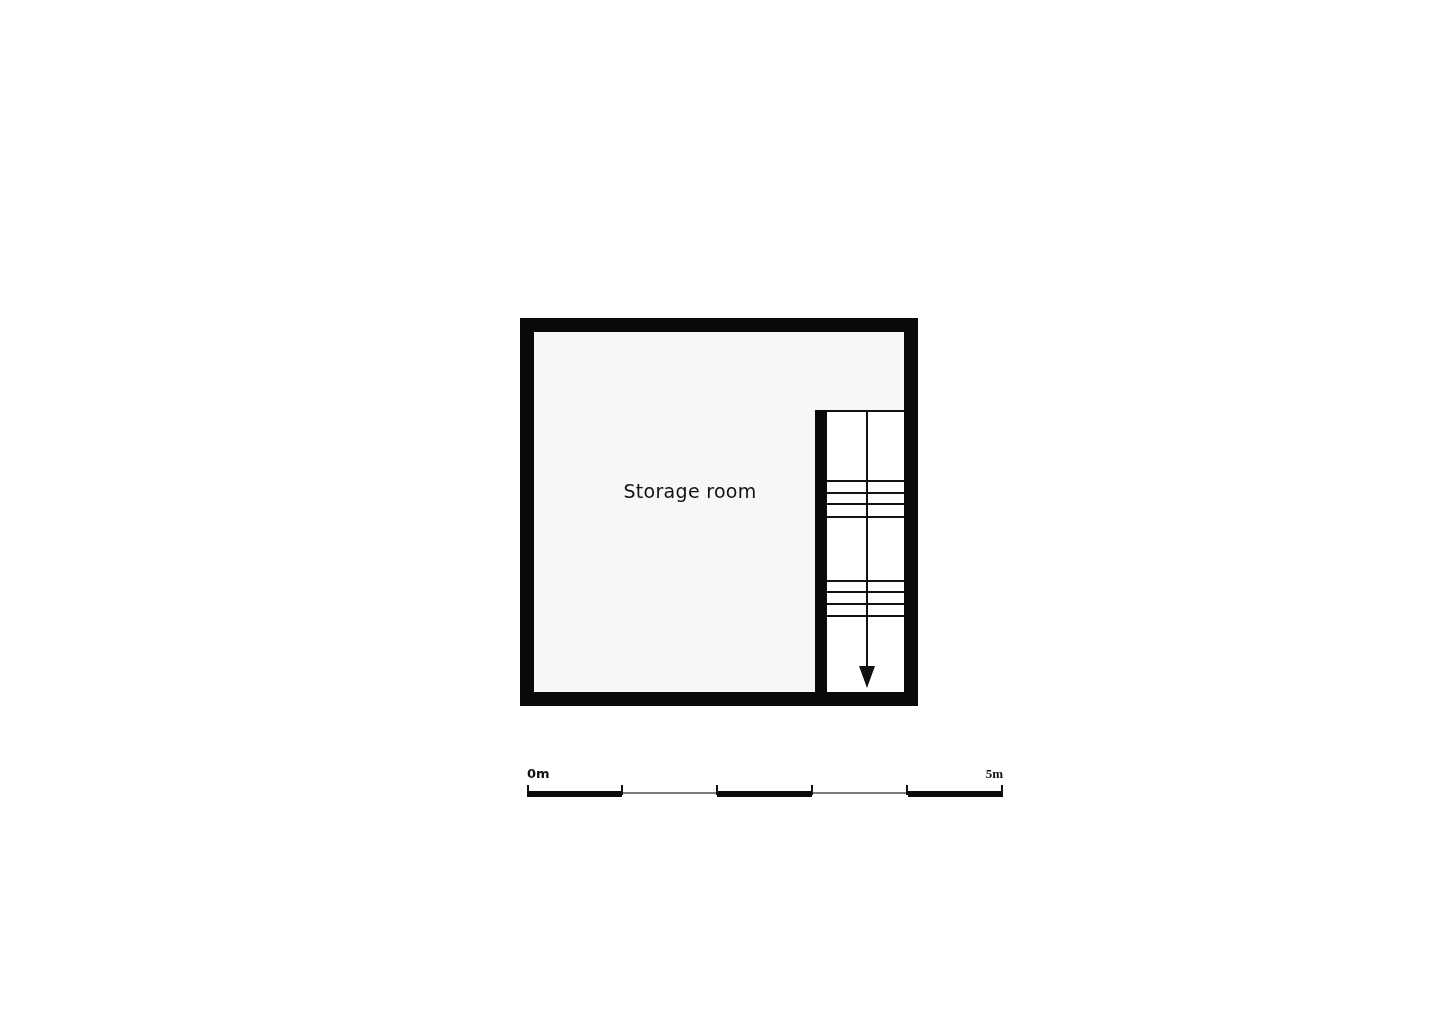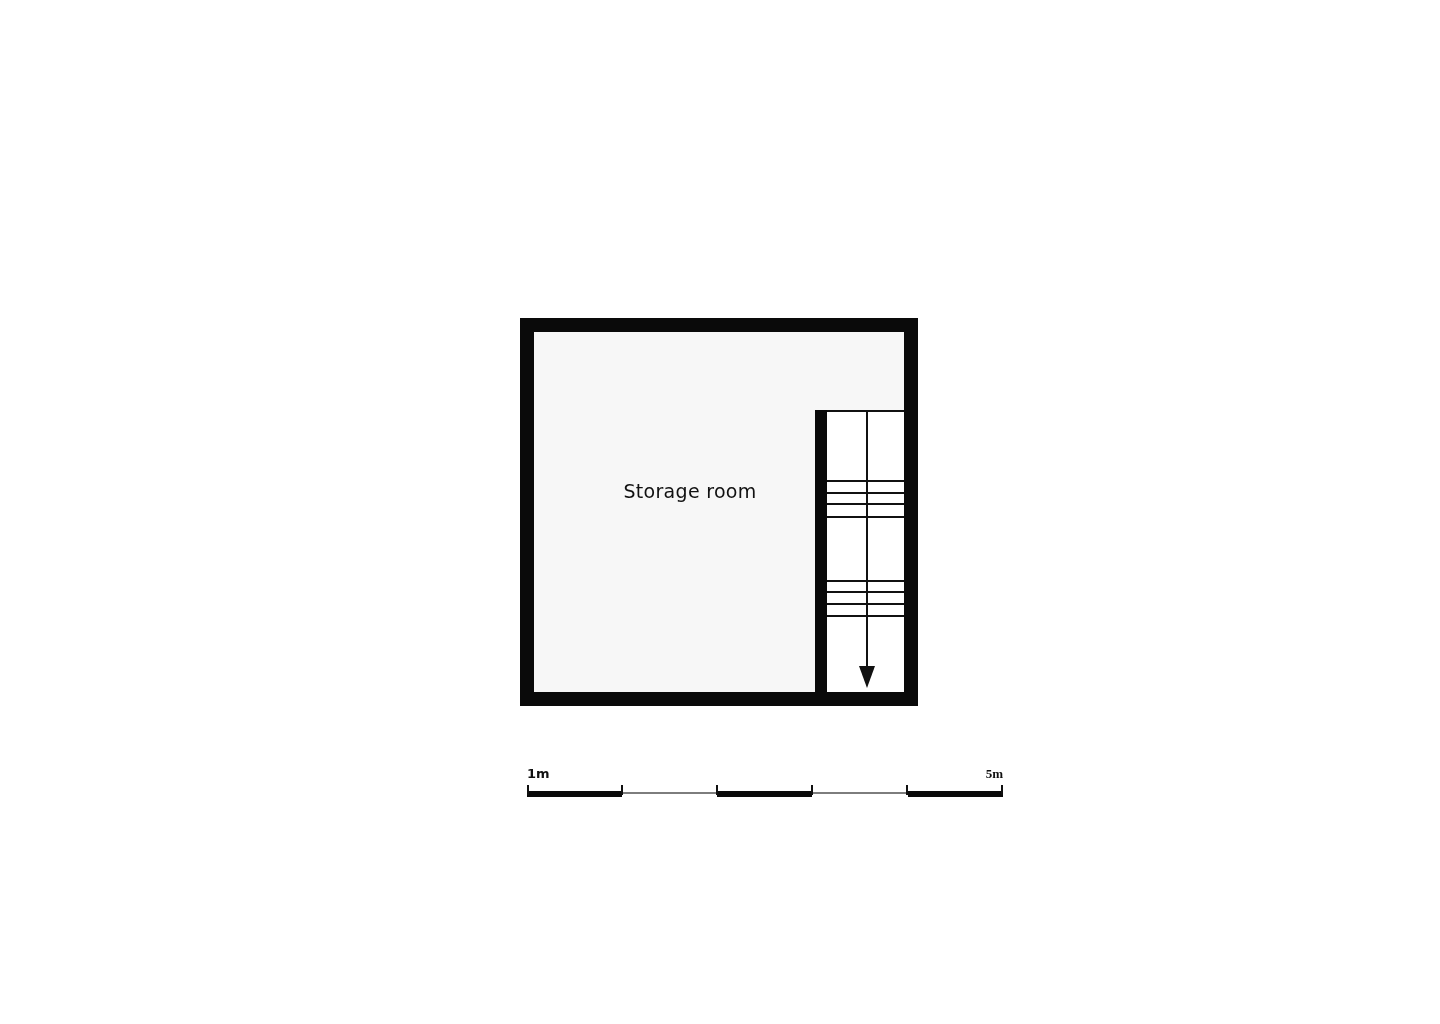--- a/index.html
+++ b/index.html
@@ -169,21 +169,21 @@
         <div class="tread t8"></div>
         <div class="stair-centerline"></div>
         <div class="stair-arrow"></div>
       </div>
 
     </div>
   </div>
 
   <div class="scalebar">
     <div class="scalebar-labels">
-      <span class="scalebar-label-start">1m</span>
+      <span class="scalebar-label-start">0m</span>
       <span class="scalebar-label-end">5m</span>
     </div>
     <div class="scalebar-bar">
       <div class="thinline"></div>
       <div class="seg s1"></div>
       <div class="seg s2"></div>
       <div class="seg s3"></div>
       <div class="tick k0"></div>
       <div class="tick k1"></div>
       <div class="tick k2"></div>

